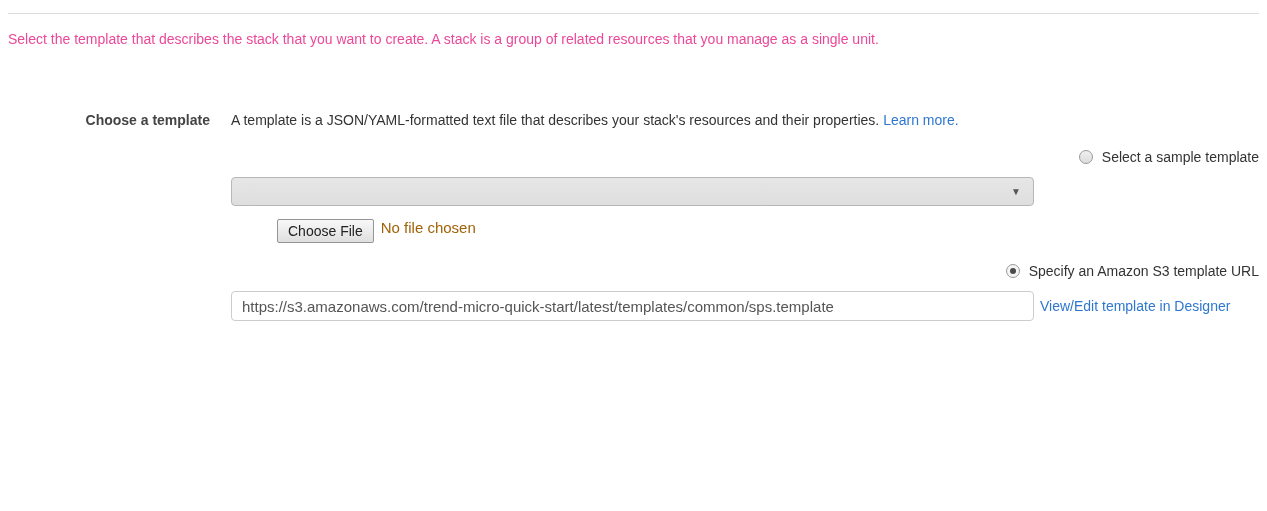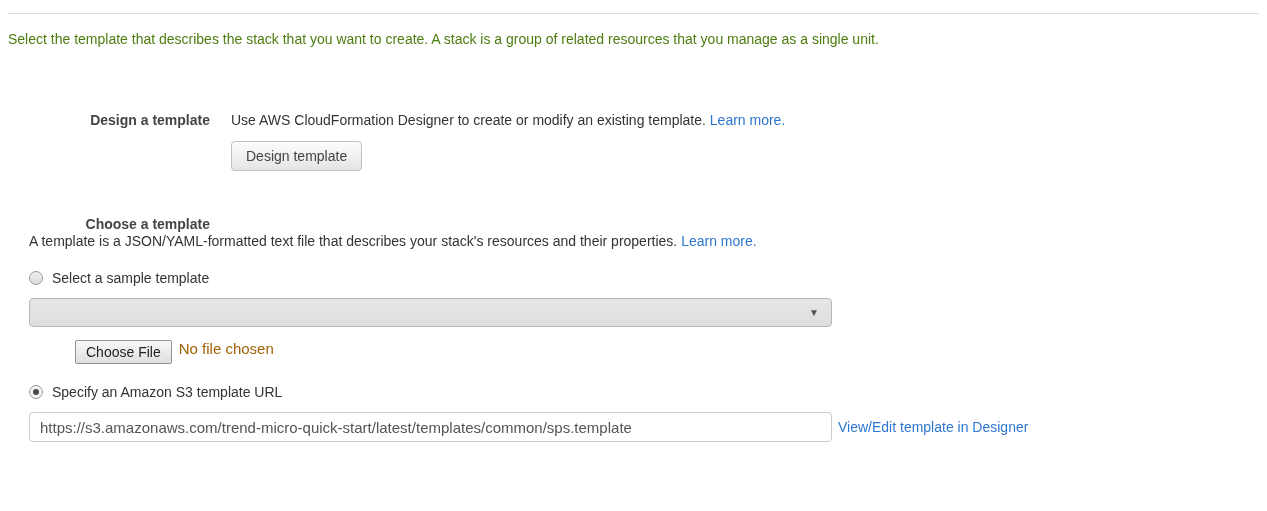--- a/index.html
+++ b/index.html
@@ -13,21 +13,21 @@
   .page { padding: 0 8px; }
   .page-title {
     font-size: 20px; color: #444; font-weight: 400;
     padding-top: 12px;
   }
   .divider {
     border: none; border-top: 1px solid #ddd;
     margin: 13px 0 0 0;
   }
   .page-desc {
-    font-size: 14px; color: #4d7c0f;
+    font-size: 14px; color: #ec4899;
     margin-top: 17px;
   }
   .form-area { margin-top: 64px; }
   .form-row { display: flex; }
   .form-row + .form-row { margin-top: 44px; flex-direction: column; }
   .row-label {
     width: 202px; flex: none;
     text-align: right;
     font-size: 14px; font-weight: bold; color: #444;
     padding-top: 1px;
@@ -43,20 +43,21 @@
     border: 1px solid #bfbfbf;
     border-radius: 4px;
     padding: 6px 14px;
     cursor: pointer;
   }
   .option-row {
     display: flex; align-items: center; gap: 9px;
     margin-top: 20px;
     font-size: 14px; color: #333;
     cursor: pointer;
+    justify-content: flex-end;
   }
   .radio {
     width: 14px; height: 14px; flex: none;
     border-radius: 50%;
     border: 1px solid #9a9a9a;
     background: linear-gradient(#f0f0f0, #dcdcdc);
     position: relative;
   }
   .radio.checked { background: #f4f4f4; }
   .radio.checked::after {
@@ -108,29 +109,20 @@
 </head>
 <body>
 
 <div class="page">
 
   <hr class="divider">
   <p class="page-desc">Select the template that describes the stack that you want to create. A stack is a group of related resources that you manage as a single unit.</p>
 
   <div class="form-area">
 
-    <div class="form-row">
-      <div class="row-label">Design a template</div>
-      <div class="row-content">
-        <span class="row-text">Use AWS CloudFormation Designer to create or modify an existing template. </span><a class="link row-text" href="#">Learn more.</a>
-        <div>
-          <button class="btn-default">Design template</button>
-        </div>
-      </div>
-    </div>
 
     <div class="form-row">
       <div class="row-label">Choose a template</div>
       <div class="row-content">
         <span class="row-text">A template is a JSON/YAML-formatted text file that describes your stack's resources and their properties. </span><a class="link row-text" href="#">Learn more.</a>
 
         
         <div class="option-row">
           <span class="radio"></span>
           <span>Select a sample template</span>

